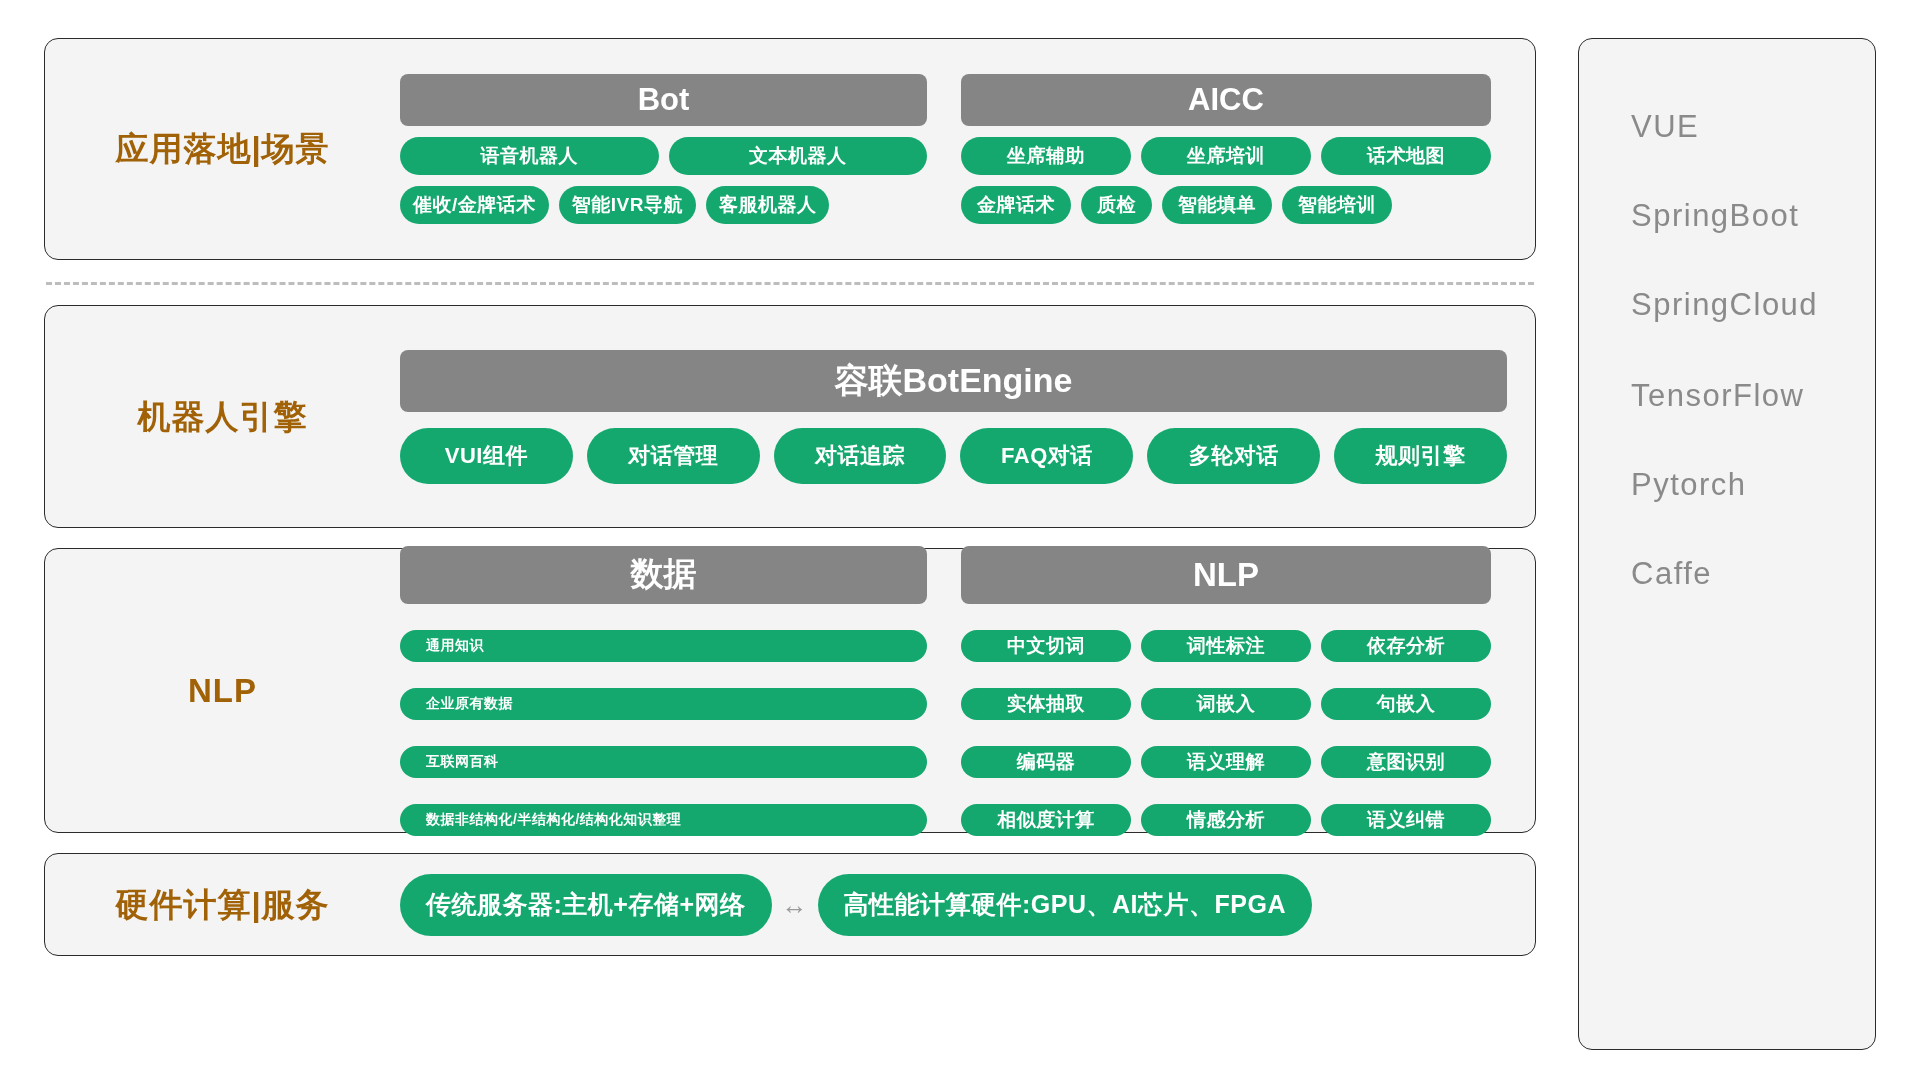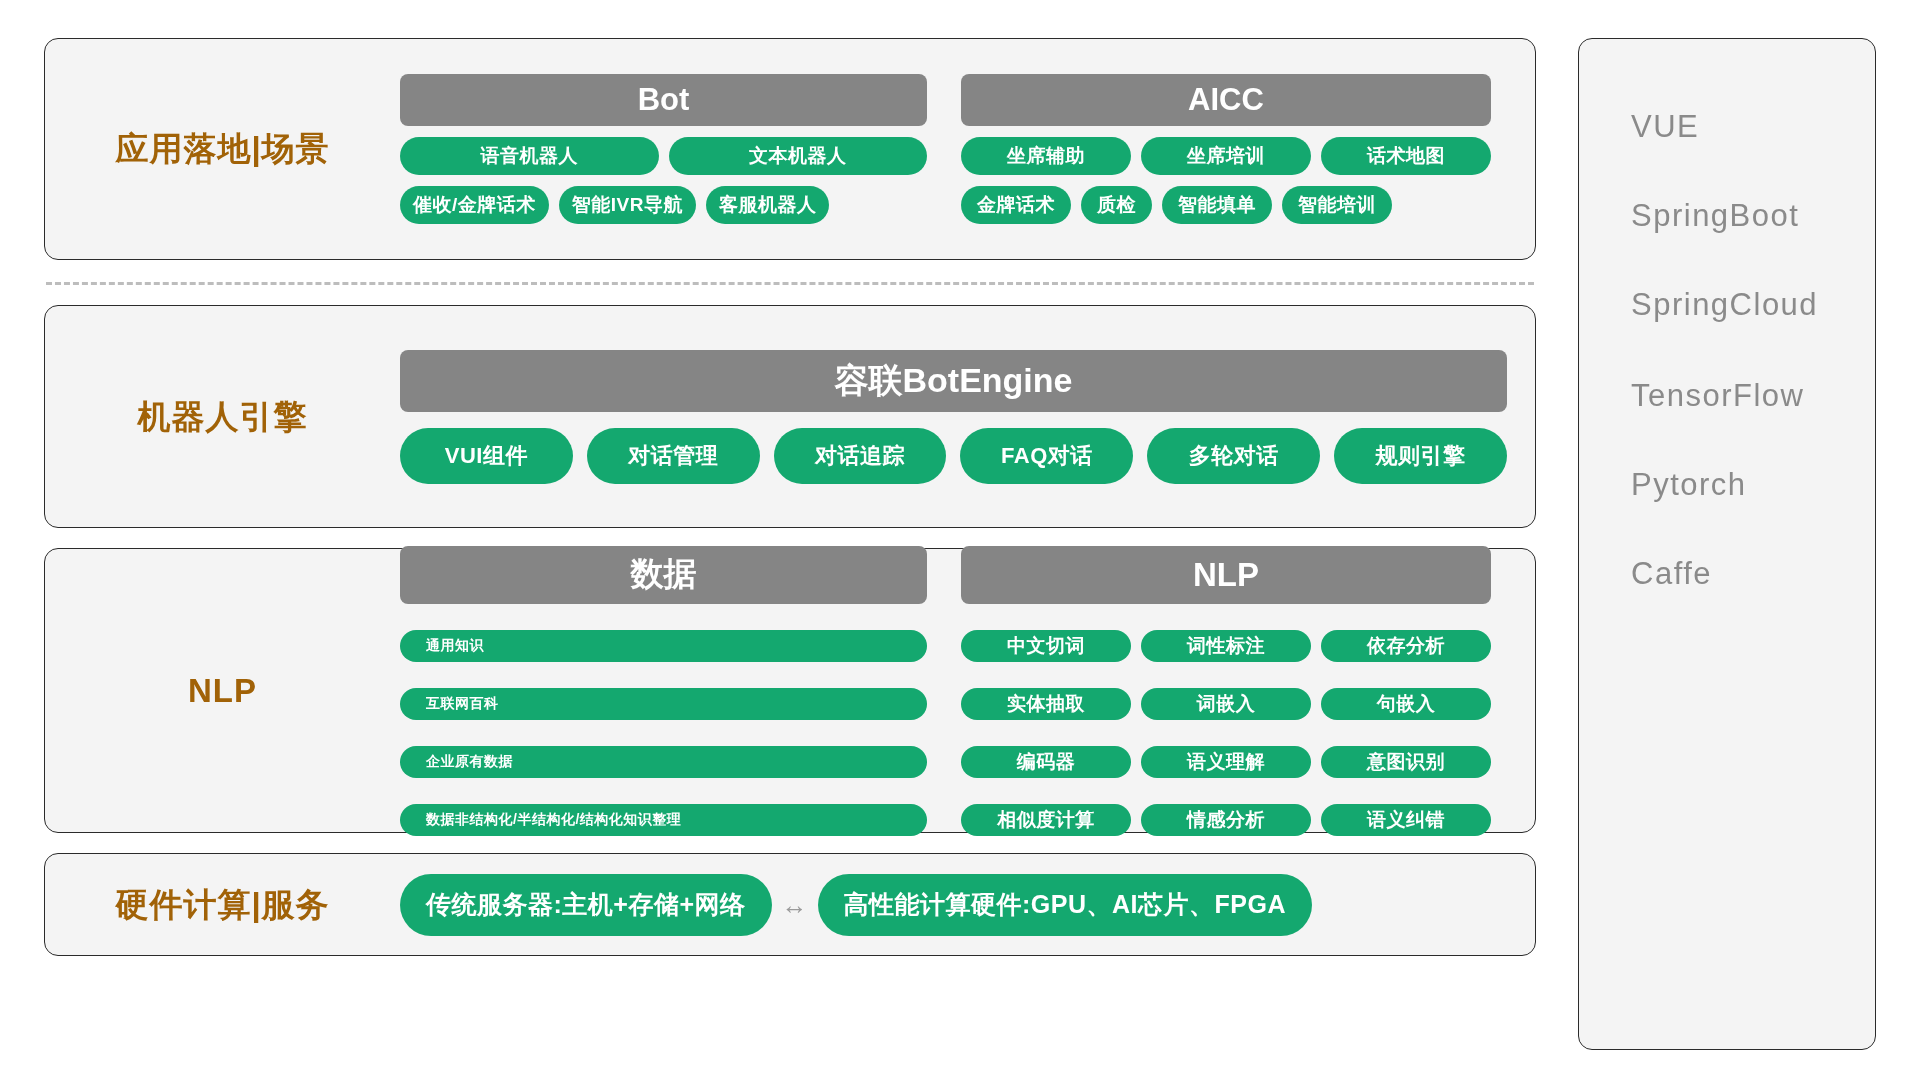--- a/index.html
+++ b/index.html
@@ -297,22 +297,22 @@
     </div>
 
     <div class="panel layer-nlp">
       <div class="panel-label">NLP</div>
       <div class="panel-body">
         <div class="nlp-groups">
 
           <div class="nlp-col data">
             <div class="group-header">数据</div>
             <div class="pill data-pill">通用知识</div>
+            <div class="pill data-pill">企业原有数据</div>
             <div class="pill data-pill">互联网百科</div>
-            <div class="pill data-pill">企业原有数据</div>
             <div class="pill data-pill">数据非结构化/半结构化/结构化知识整理</div>
           </div>
 
           <div class="nlp-col nlp">
             <div class="group-header">NLP</div>
             <div class="nlp-row">
               <div class="pill">中文切词</div>
               <div class="pill">词性标注</div>
               <div class="pill">依存分析</div>
             </div>

